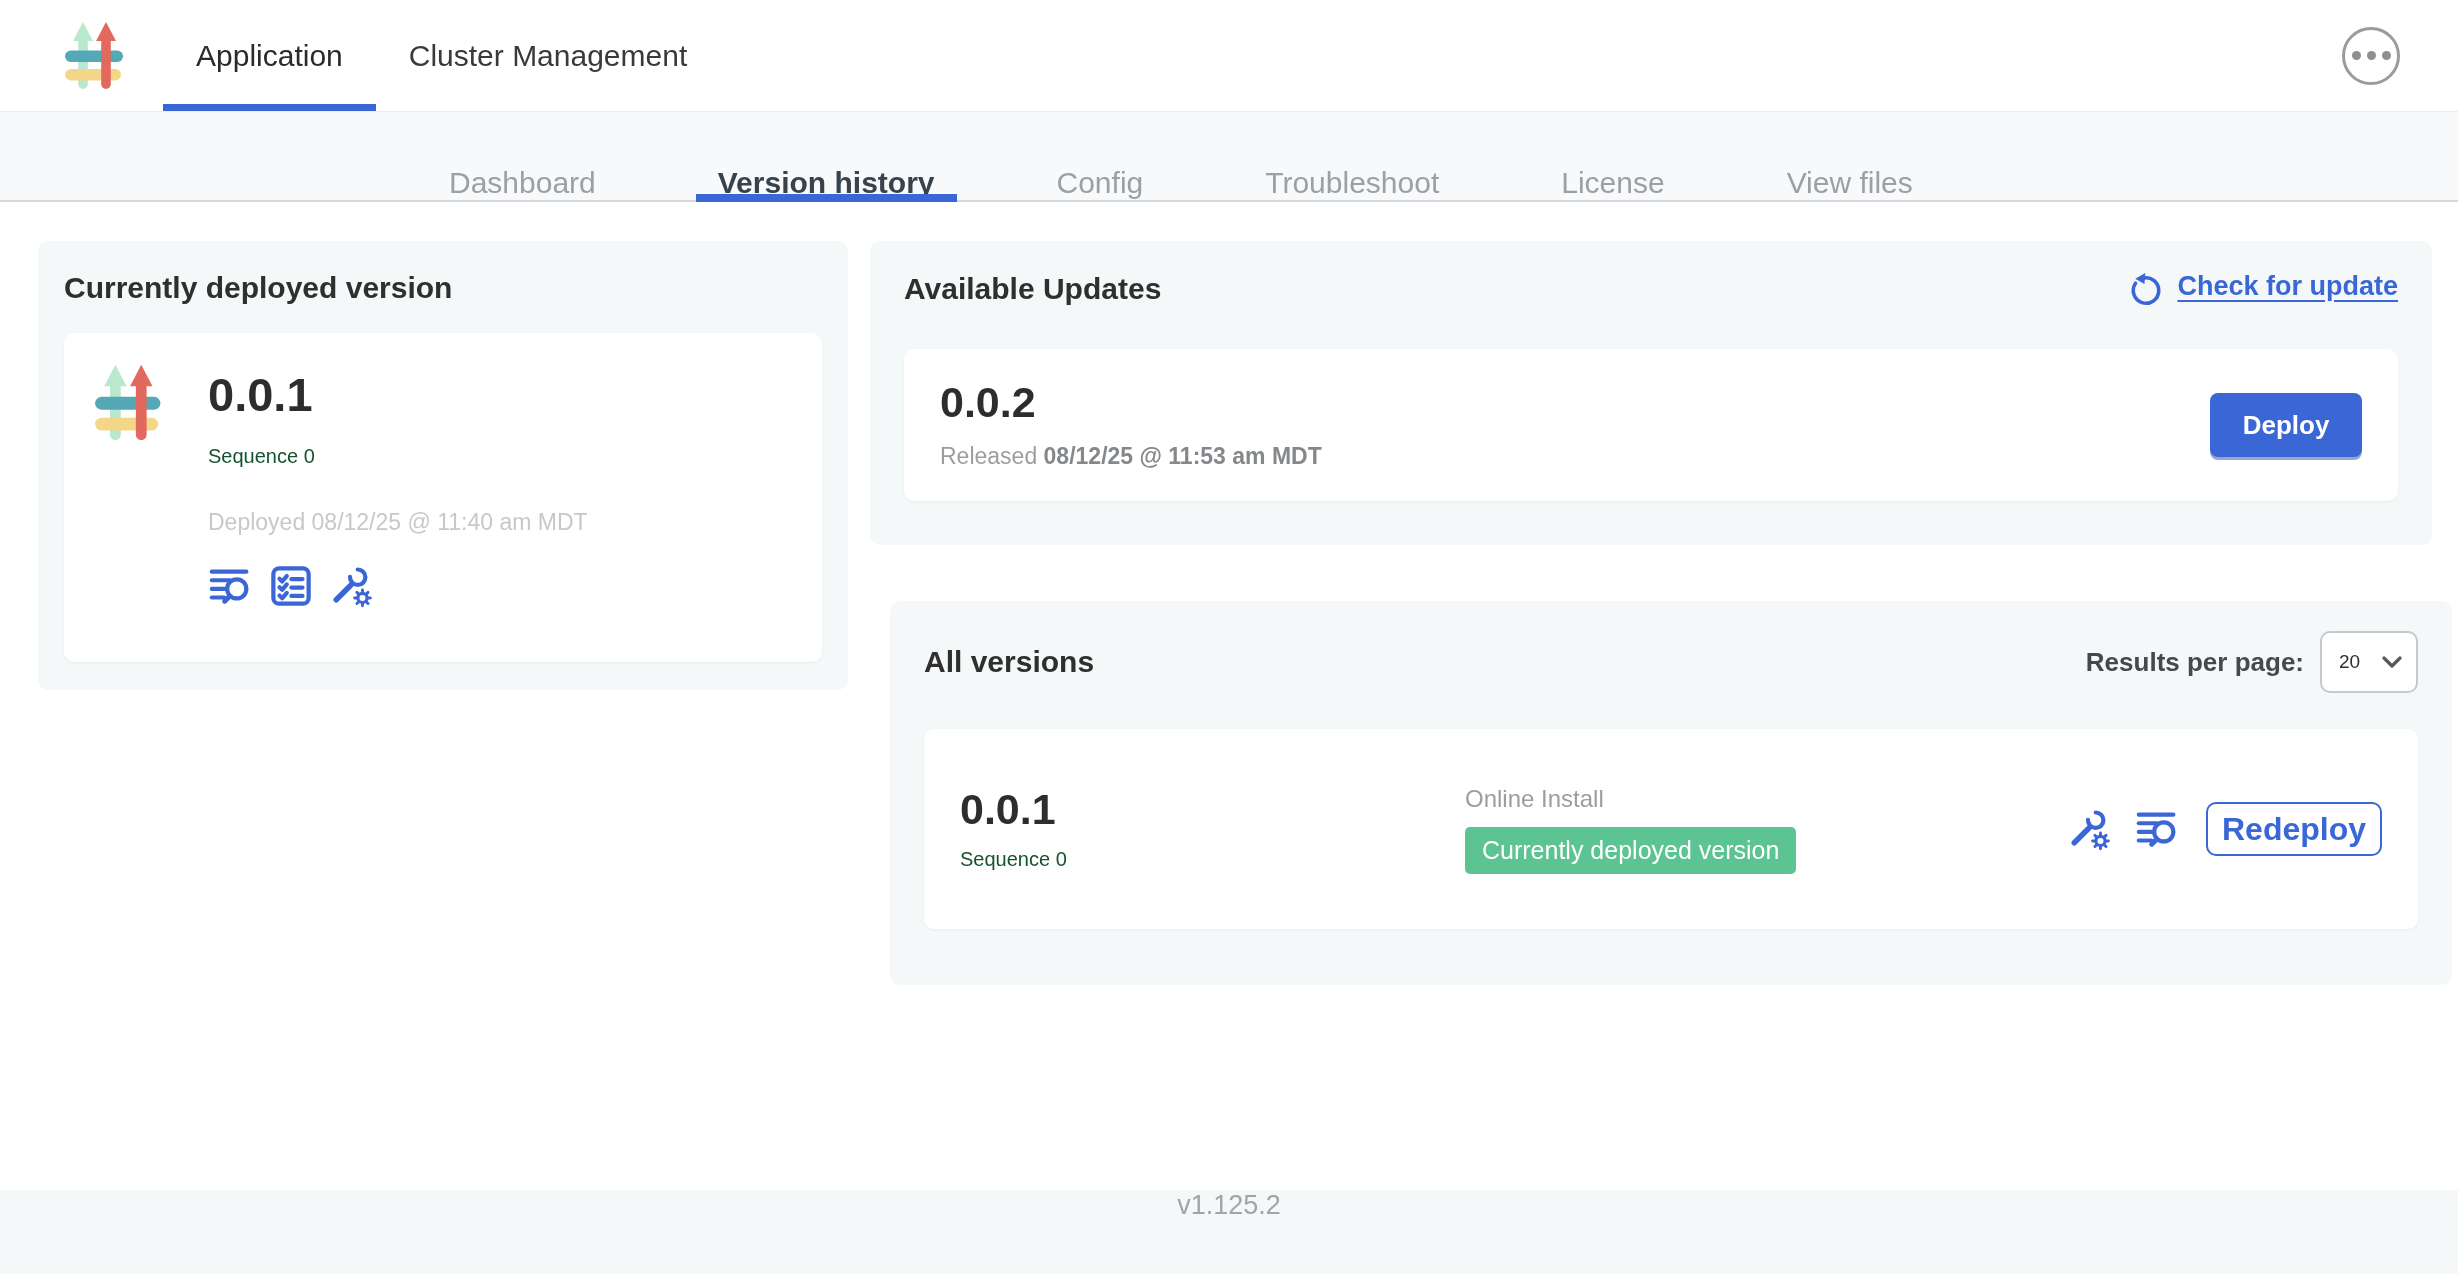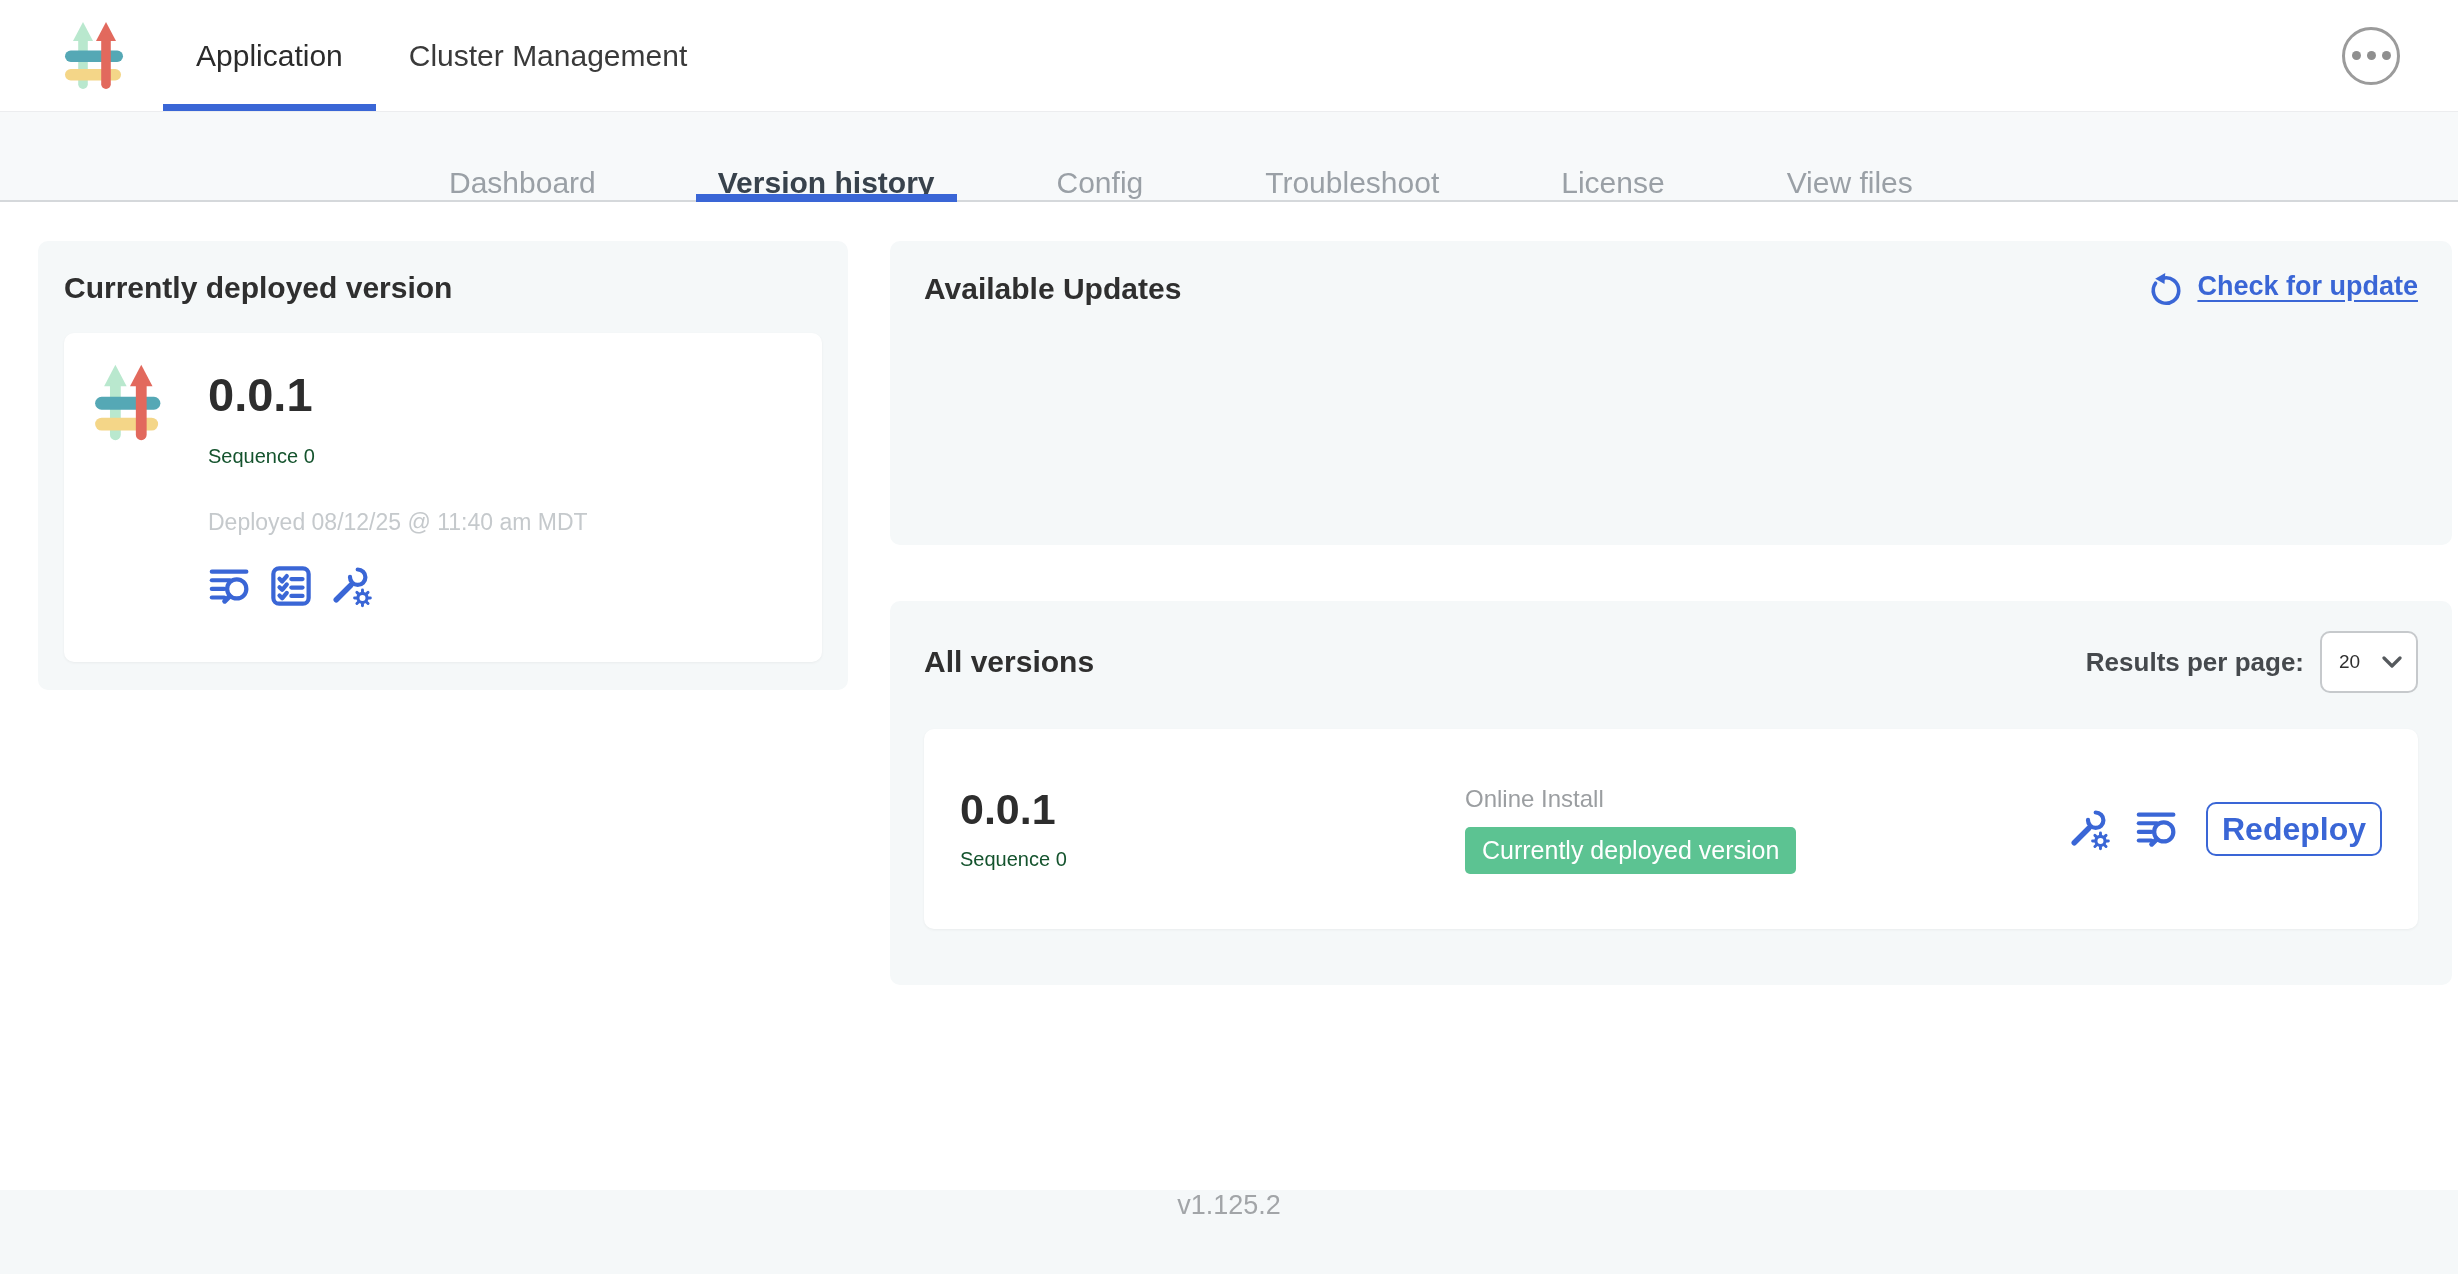--- a/index.html
+++ b/index.html
@@ -43,21 +43,21 @@
     position:relative; display:flex; align-items:center; padding:0 22px;
     font-size:30px; color:#9aa0a6; cursor:pointer; white-space:nowrap;
   }
   .subnav-item.active { color:#38424c; font-weight:700; }
   .subnav-item.active::after {
     content:""; position:absolute; left:0; right:0; bottom:-2px; height:8px; background:#3a66d6;
   }
   
   .section-card { position:absolute; background:#f5f8f9; border-radius:10px; }
   #deployed-section { left:38px;  top:241px; width:810px;  height:449px; padding:30px 26px; }
-  #updates-section  { left:890px; top:241px; width:1562px; height:304px; padding:30px 34px; }
+  #updates-section  { left:870px; top:241px; width:1562px; height:304px; padding:30px 34px; }
   #versions-section { left:890px; top:601px; width:1562px; height:384px; padding:30px 34px; }
   .section-title { font-size:30px; font-weight:700; color:#2f2f2f; }
   .section-head { display:flex; justify-content:space-between; align-items:center; }
   .white-card { background:#fff; border-radius:10px; box-shadow:0 1px 3px rgba(0,0,0,.05); }
   
   #deployed-section .white-card { margin-top:28px; height:329px; padding:28px 30px; display:flex; }
   .deployed-info { margin-left:42px; padding-top:10px; }
   .big-version { font-size:47px; font-weight:700; color:#2d2d2d; line-height:1; }
   .seq-label { margin-top:27px; font-size:20px; color:#14532d; }
   .deployed-at { margin-top:41px; font-size:23px; color:#c5c9cc; }
@@ -199,20 +199,29 @@
   <div class="section-head">
     <div class="section-title">Available Updates</div>
     <div class="check-link">
       <svg width="36" height="36" viewBox="0 0 24 24">
         <path d="M5.04 8.13 A 8.5 8.5 0 1 0 9.8 4.79" fill="none" stroke="#3a66d6" stroke-width="2.4" stroke-linecap="round"></path>
         <polygon points="4.8,5.2 11.5,1.3 11.0,8.7" fill="#3a66d6"></polygon>
       </svg>
       <span class="lbl">Check for update</span>
     </div>
   </div>
+  <div class="white-card update-card">
+    <div>
+      <div class="mid-version">0.0.2</div>
+      <div class="released">
+        <span>Released </span><b>08/12/25 @ 11:53 am MDT</b>
+      </div>
+    </div>
+    <button class="deploy-btn">Deploy</button>
+  </div>
 </div>
 
 <div class="section-card" id="versions-section">
   <div class="section-head">
     <div class="section-title">All versions</div>
     <div class="rpp">
       <span class="rpp-label">Results per page:</span>
       <div class="select-box">
         <span>20</span>
         <svg width="20" height="14" viewBox="0 0 10 7">

